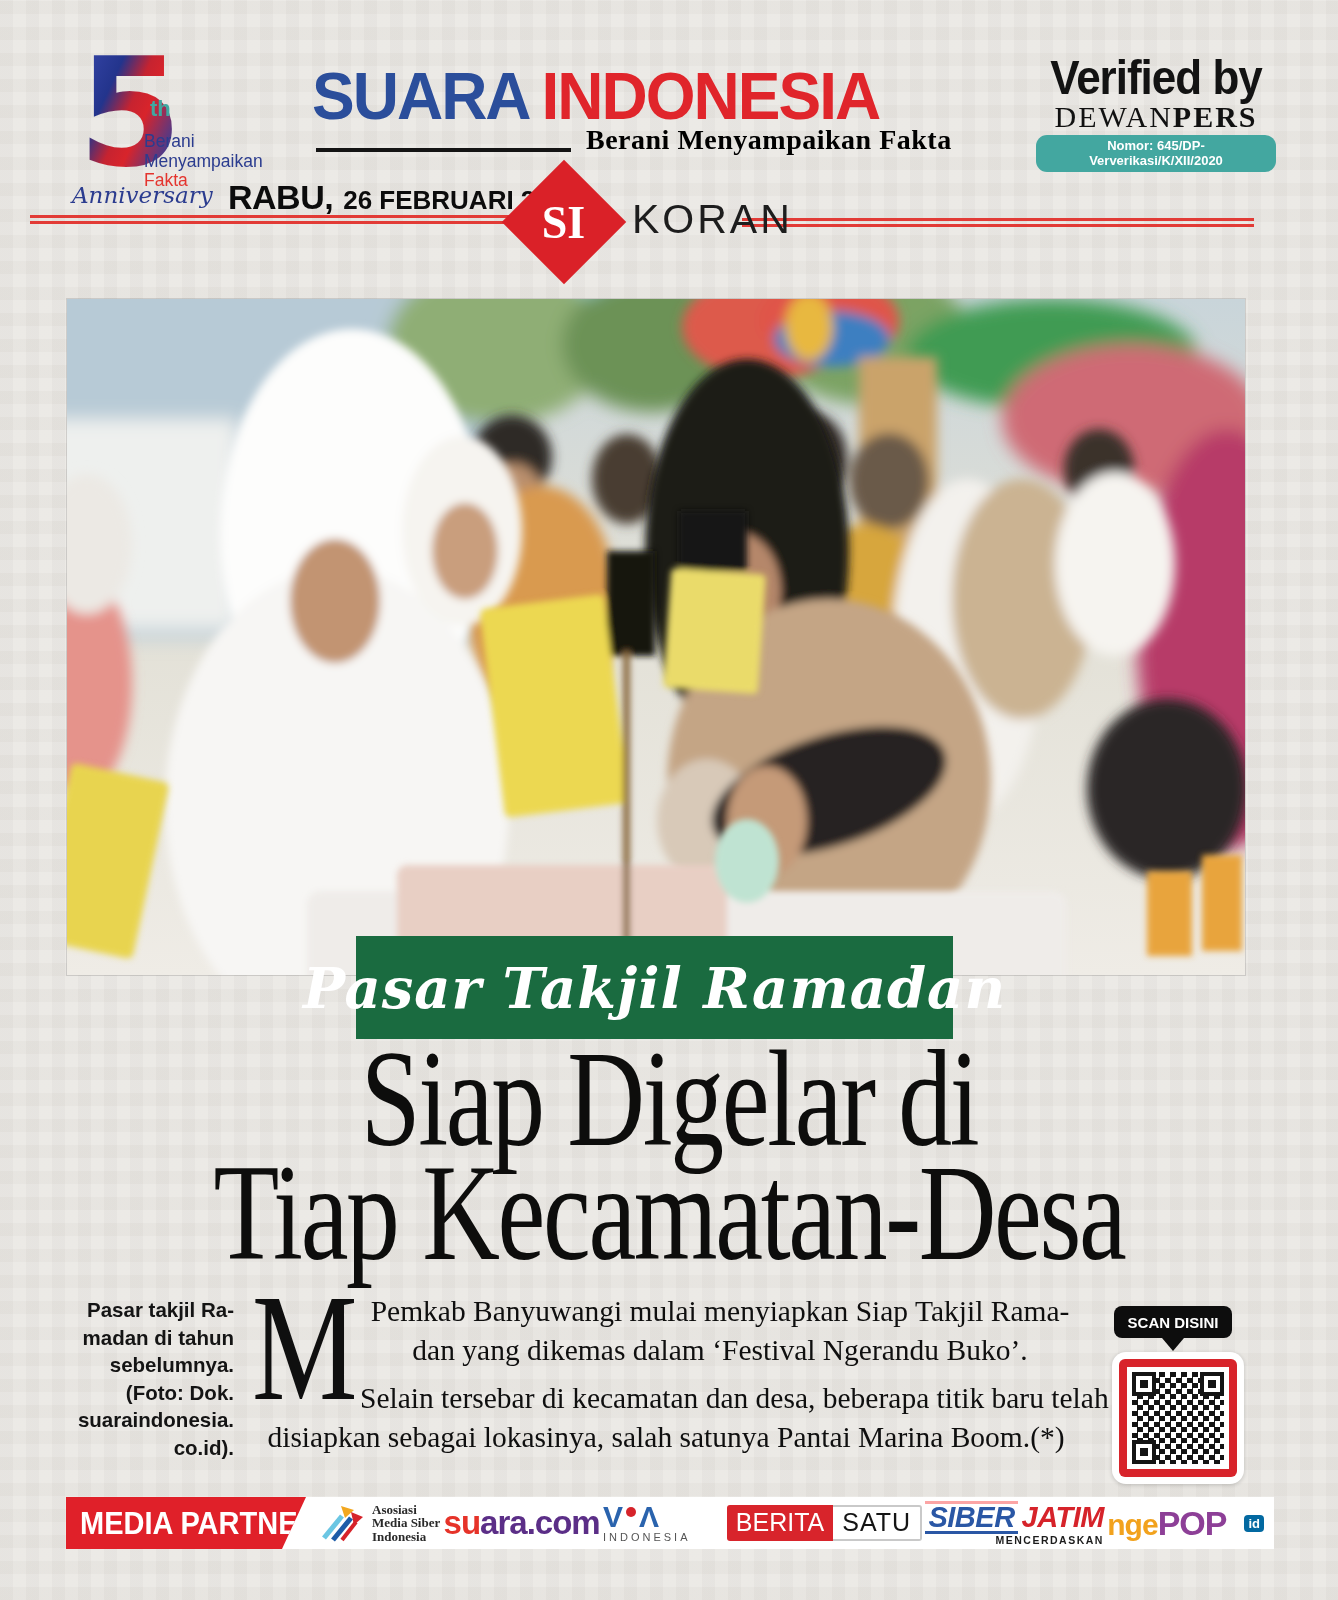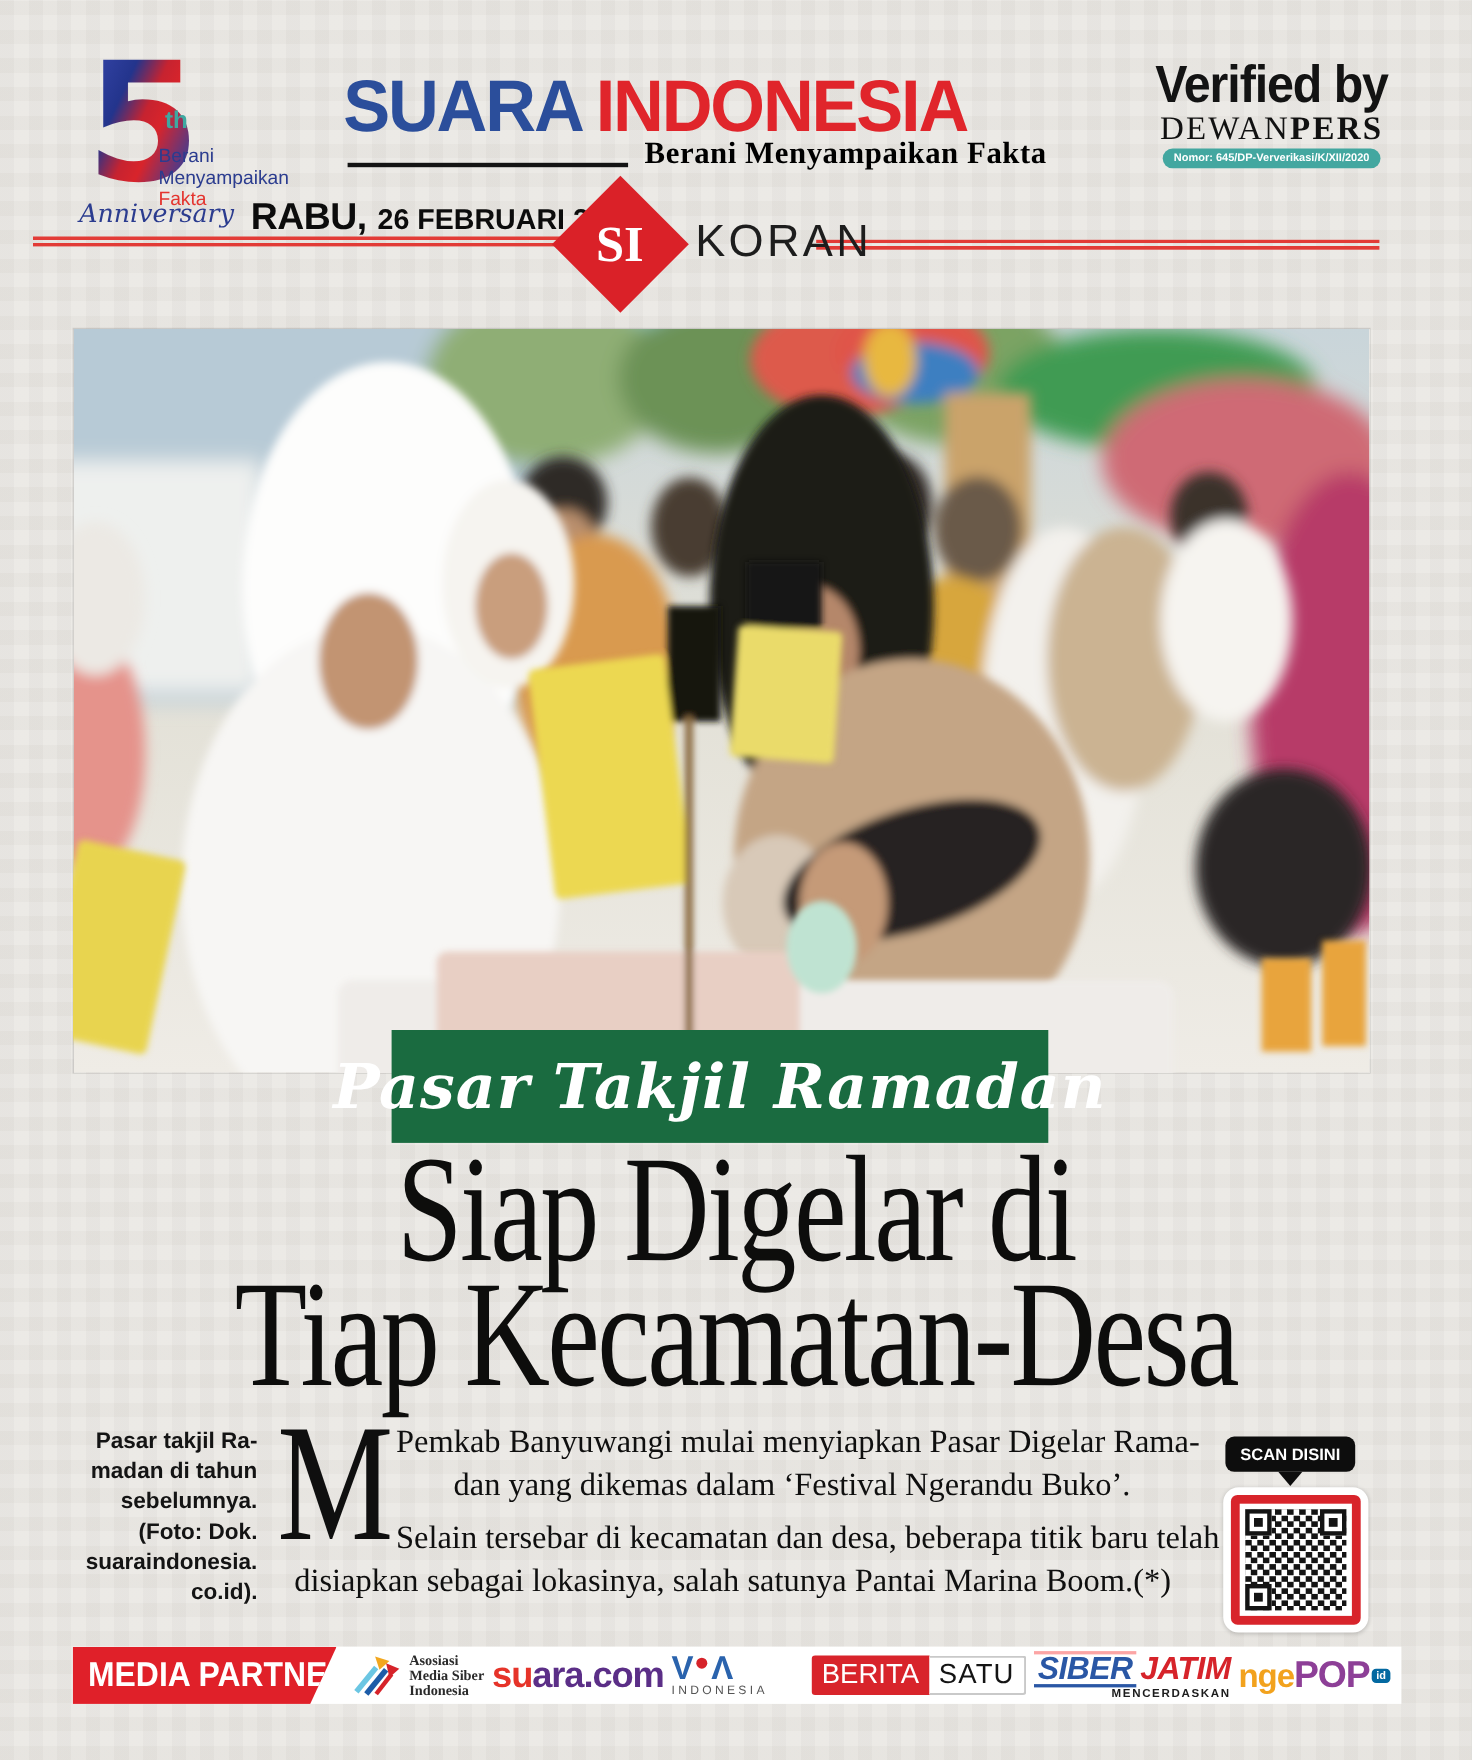--- a/index.html
+++ b/index.html
@@ -32,21 +32,21 @@
   .brand-title { left:312px; top:58px; font-weight:bold; font-size:64px; letter-spacing:-2px; white-space:nowrap; transform:scaleY(1.04); transform-origin:left top; }
   .brand-title .w1 { color:#2b4e9b; margin-right:12px; }
   .brand-title .w2 { color:#e0252b; }
   .brand-underline { left:316px; top:148px; width:255px; height:4px; background:#141414; }
   .brand-tagline { left:586px; top:124px; font-family:"Liberation Serif",serif; font-weight:bold; font-size:28px; color:#000000; letter-spacing:.5px; }
 
   .verified { left:1036px; top:56px; width:240px; text-align:center; }
   .verified-title { font-weight:bold; font-size:44px; line-height:44px; letter-spacing:-1px; transform:scaleY(1.08); color:#131313; }
   .verified-org { font-family:"Liberation Serif",serif; font-size:30px; line-height:33px; letter-spacing:2px; color:#111; }
   .verified-org b { font-weight:bold; }
-  .verified-badge { display:inline-block; margin-top:2px; background:#43a7a0; border-radius:11px; color:#fff; font-size:10px; font-weight:bold; padding:3px 10px 4px; }
+  .verified-badge { display:inline-block; margin-top:2px; background:#43a7a0; border-radius:11px; color:#fff; font-size:13px; font-weight:bold; padding:3px 10px 4px; }
 
   .edition-date { left:228px; top:178px; display:flex; align-items:baseline; gap:10px; }
   .date-day { font-size:34px; font-weight:bold; letter-spacing:-.5px; color:#0c0c0c; }
   .date-rest { font-size:26px; font-weight:bold; color:#0c0c0c; }
 
   .rule { height:9px; background:linear-gradient(180deg,#e23b36 0 3px,transparent 3px 6px,#e23b36 6px 9px); }
   .rule-left  { left:30px;  top:215px; width:482px; }
   .rule-right { left:742px; top:218px; width:512px; }
 
   .si-diamond { left:520px; top:178px; width:88px; height:88px; background:#da2128; transform:rotate(45deg); display:flex; align-items:center; justify-content:center; z-index:2; }
@@ -98,21 +98,21 @@
   .bs-red { background:#d8242b; color:#fff; padding:3px 9px 4px; border-radius:3px 0 0 3px; }
   .bs-satu { border:2px solid #c9c9c9; border-left:none; background:#fff; color:#141414; padding:1px 9px 2px; letter-spacing:1px; border-radius:0 3px 3px 0; }
   .sj { text-align:right; }
   .sj-row { font-style:italic; font-weight:bold; font-size:29px; line-height:27px; letter-spacing:-.5px; white-space:nowrap; }
   .sj-siber { color:#2a57a5; display:inline-block; border-top:3px solid #fca5a5; border-bottom:3px solid #2a57a5; padding:0 3px; }
   .sj-jatim { color:#d6232a; margin-left:4px; }
   .sj-sub { font-size:10.5px; font-weight:bold; color:#1c1c1c; letter-spacing:1.5px; }
   .np { display:flex; align-items:baseline; font-weight:bold; white-space:nowrap; }
   .np-nge { color:#f2a21d; font-size:30px; letter-spacing:-1px; }
   .np-pop { color:#8d3f97; font-size:34px; letter-spacing:-1px; }
-  .np-id { background:#0369a1; color:#fff; font-size:10px; border-radius:4px; padding:1px 4px; margin-left:2px; align-self:center; font-weight:bold; }
+  .np-id { background:#0369a1; color:#fff; font-size:13px; border-radius:4px; padding:1px 4px; margin-left:18px; align-self:center; font-weight:bold; }
 </style>
 </head>
 <body>
 
 <div class="page">
 
   <div class="abs anniv-five">5</div>
   <div class="abs anniv-th">th</div>
   <div class="abs anniv-lines">
     <div class="l1">Berani</div>
@@ -242,21 +242,21 @@
     <div>Pasar takjil Ra-</div>
     <div>madan di tahun</div>
     <div>sebelumnya.</div>
     <div>(Foto: Dok.</div>
     <div>suaraindonesia.</div>
     <div>co.id).</div>
   </div>
 
   <div class="abs body">
     <div class="dropcap">M</div>
-    <div class="bl">Pemkab Banyuwangi mulai menyiapkan Pasar Digelar Rama-</div>
+    <div class="bl">Pemkab Banyuwangi mulai menyiapkan Siap Takjil Rama-</div>
     <div class="bl">dan yang dikemas dalam ‘Festival Ngerandu Buko’.</div>
     <div class="p2">
       <div class="bl">Selain tersebar di kecamatan dan desa, beberapa titik baru telah</div>
       <div class="bl">disiapkan sebagai lokasinya, salah satunya Pantai Marina Boom.(*)</div>
     </div>
   </div>
 
   <div class="abs qr-bubble">
     <span>SCAN DISINI</span>
   </div>

